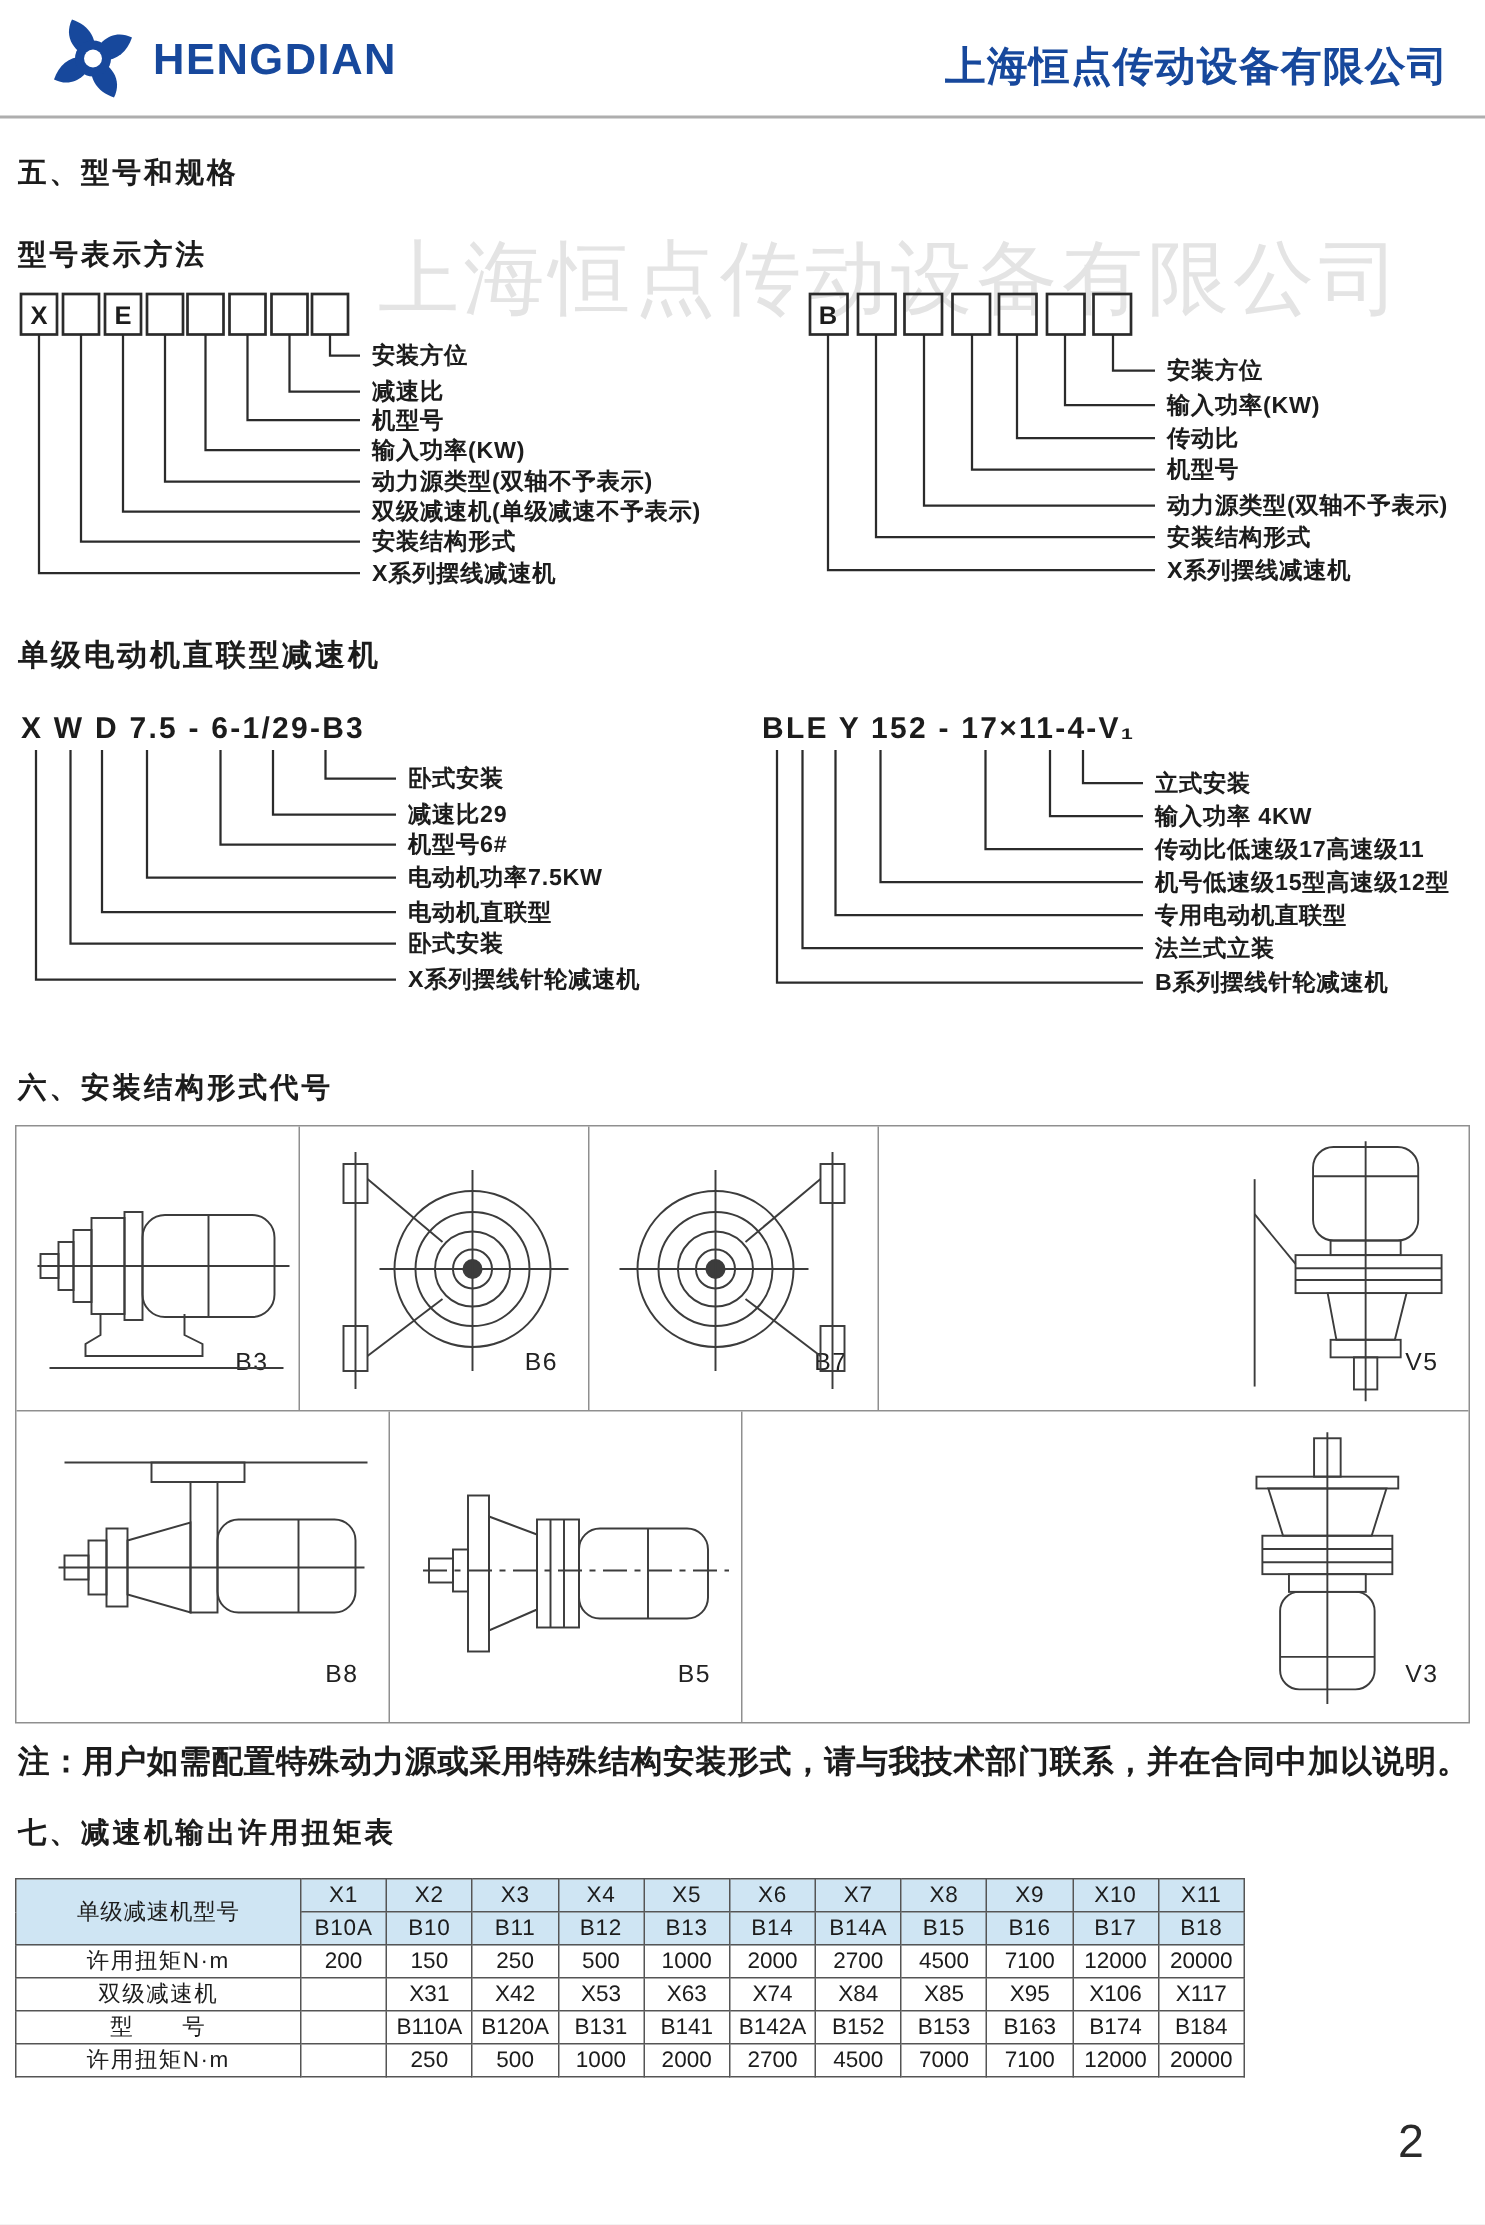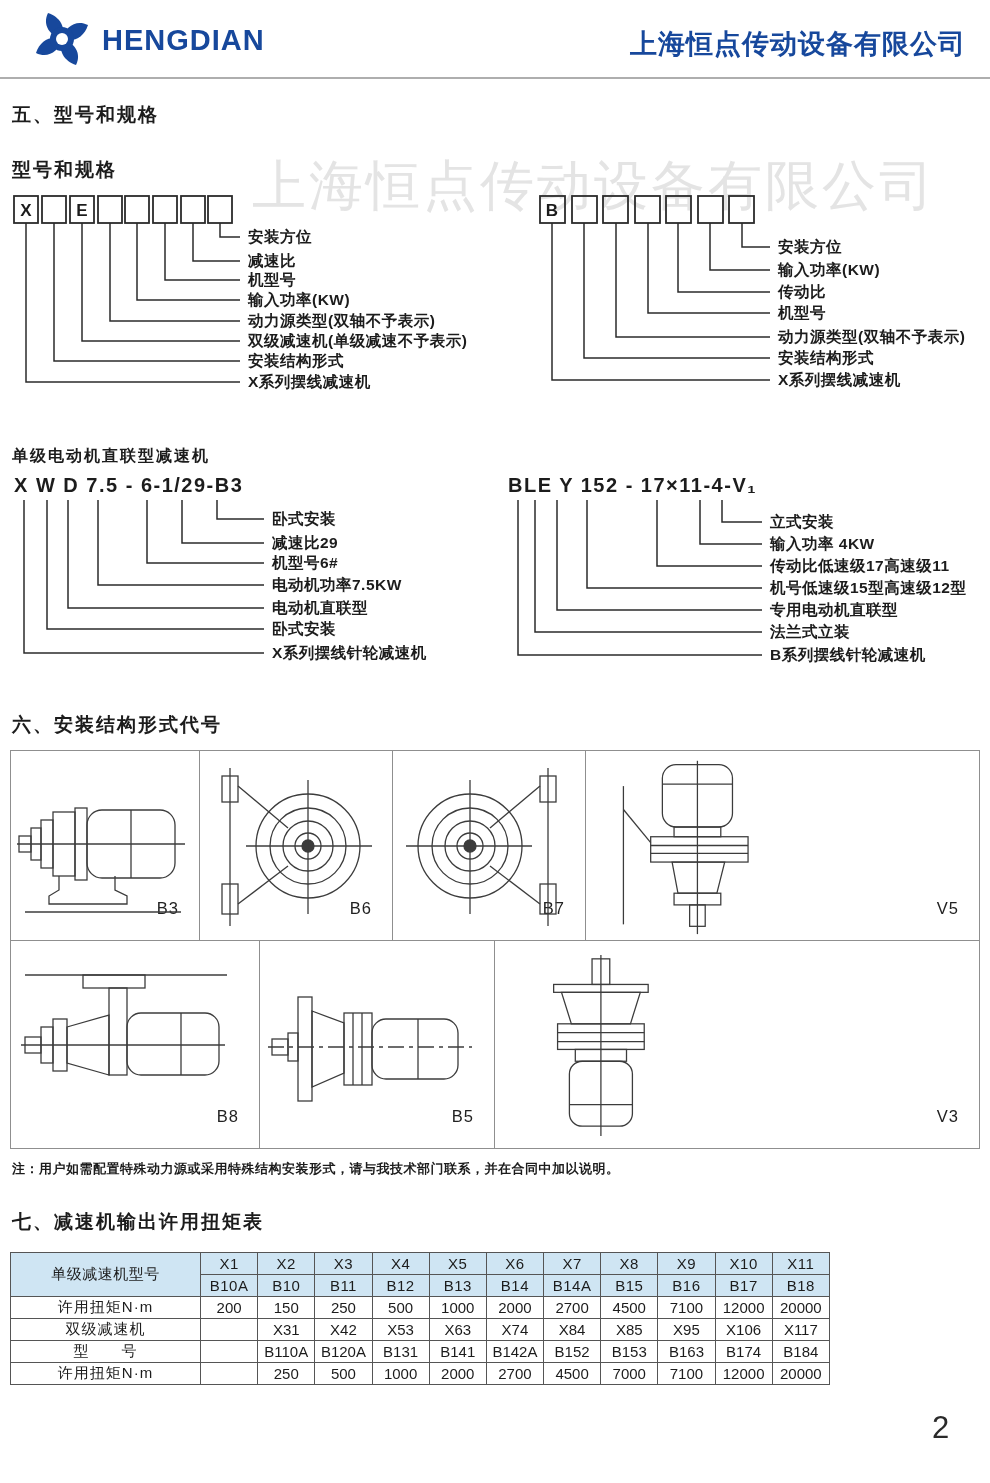--- a/index.html
+++ b/index.html
@@ -7,34 +7,34 @@
         font-family:"Liberation Sans",sans-serif;color:#1c1c1c;overflow:hidden;}
   .abs{position:absolute;}
   .brand{color:#17489c;text-align:right;}
   .logo-text{left:102px;top:24px;font-size:29px;font-weight:600;letter-spacing:1px;}
   .company{right:24px;top:26px;font-size:27px;font-weight:700;font-family:"Liberation Serif",serif;letter-spacing:1px;}
   .rule{left:0;top:77px;width:990px;height:2px;background:#aeaeae;}
   .watermark{left:252px;top:150px;font-size:54px;font-weight:500;letter-spacing:3px;
              color:#e4e4e4;white-space:nowrap;z-index:0;}
   .h-major{font-size:19px;font-weight:700;letter-spacing:2px;}
   .h-sub{font-size:19px;font-weight:700;letter-spacing:2px;}
-  .note{left:12px;top:1160px;font-size:13px;font-weight:600;letter-spacing:0.5px;}
+  .note{left:12px;top:1160px;font-size:21px;font-weight:600;letter-spacing:0.5px;}
   .pagenum{left:932px;top:1410px;font-size:31px;color:#2a2a2a;}
   svg{position:absolute;z-index:1;overflow:visible;}
   svg.inline{position:static;}
   .code-svg .bx{fill:none;stroke:#2b2b2b;stroke-width:1.8;}
   .code-svg .cl{fill:none;stroke:#2b2b2b;stroke-width:1.5;}
   .code-svg .box-letter{font-size:17px;font-weight:600;text-anchor:middle;fill:#1c1c1c;}
   .code-svg .lbl{font-size:15.5px;font-weight:600;fill:#1c1c1c;letter-spacing:0.5px;}
   .code-svg .model{font-size:20px;font-weight:600;fill:#1c1c1c;letter-spacing:1.5px;}
   .mount-grid{left:10px;top:750px;width:968px;border:1px solid #8f8f8f;z-index:1;}
   .mrow{display:flex;}
   .mrow1{height:189px;border-bottom:1px solid #8f8f8f;}
   .mrow2{height:207px;}
-  .cell{position:relative;border-right:1px solid #8f8f8f;display:flex;align-items:center;justify-content:flex-start;box-sizing:border-box;}
+  .cell{position:relative;border-right:1px solid #8f8f8f;display:flex;align-items:center;justify-content:flex-end;box-sizing:border-box;}
   .cell:last-child{border-right:none;flex:1;}
   .mech{stroke:#3c3c3c;stroke-width:1.3;fill:none;}
   .mcode{position:absolute;right:20px;bottom:22px;font-size:16.5px;font-weight:500;letter-spacing:1px;color:#222;}
   .torque-table{position:absolute;left:10px;top:1252px;width:820px;border-collapse:collapse;table-layout:fixed;z-index:1;}
   .torque-table th,.torque-table td{border:1px solid #555;height:21px;padding:0;text-align:center;
       font-size:15px;font-weight:400;color:#1c1c1c;vertical-align:middle;}
   .torque-table th{background:#cfe5f3;font-weight:500;letter-spacing:0.5px;}
   .torque-table td.rlabel{font-weight:500;letter-spacing:1px;}
 </style>
 </head>
@@ -52,21 +52,21 @@
       <path d="M32 31 C29 43 18 51 6 45 C10 33 20 27 32 31 Z"></path>
       <circle cx="32" cy="31" r="12"></circle>
     </g>
     <circle cx="32" cy="31" r="6" fill="#ffffff"></circle>
   </svg>
   <div class="abs brand logo-text">HENGDIAN</div>
   <div class="abs brand company">上海恒点传动设备有限公司</div>
   <div class="abs rule"></div>
 
   <div class="abs h-major" style="left:12px;top:102px">五、型号和规格</div>
-  <div class="abs h-sub" style="left:12px;top:157px">型号和规格</div>
+  <div class="abs h-sub" style="left:12px;top:157px">型号表示方法</div>
 
   <svg class="code-svg" style="left:12px;top:190px" width="476" height="212" viewBox="0 0 476 212">
     <g>
       <rect class="bx" x="2" y="6" width="24" height="27"></rect>
         <rect class="bx" x="30" y="6" width="24" height="27"></rect>
       <rect class="bx" x="58" y="6" width="24" height="27"></rect>
         <rect class="bx" x="86" y="6" width="24" height="27"></rect>
       <rect class="bx" x="113" y="6" width="24" height="27"></rect>
         <rect class="bx" x="141" y="6" width="24" height="27"></rect>
       <rect class="bx" x="169" y="6" width="24" height="27"></rect>
@@ -116,21 +116,21 @@
     </g>
     <text class="lbl" x="248" y="62">安装方位</text>
     <text class="lbl" x="248" y="85">输入功率(KW)</text>
     <text class="lbl" x="248" y="107">传动比</text>
     <text class="lbl" x="248" y="128">机型号</text>
     <text class="lbl" x="248" y="152">动力源类型(双轴不予表示)</text>
     <text class="lbl" x="248" y="173">安装结构形式</text>
     <text class="lbl" x="248" y="195">X系列摆线减速机</text>
   </svg>
 
-  <div class="abs h-sub" style="left:12px;top:446px;font-size:16px">单级电动机直联型减速机</div>
+  <div class="abs h-sub" style="left:12px;top:423px;font-size:20px">单级电动机直联型减速机</div>
 
   <svg class="code-svg" style="left:12px;top:470px" width="478" height="198" viewBox="0 0 478 198">
     <text class="model" x="2" y="22">X  W  D  7.5 - 6-1/29-B3</text>
     <g>
       <polyline class="cl" points="205,30 205,49 252,49"></polyline>
         <polyline class="cl" points="170,30 170,73 252,73"></polyline>
       <polyline class="cl" points="135,30 135,93 252,93"></polyline>
         <polyline class="cl" points="86,30 86,115 252,115"></polyline>
       <polyline class="cl" points="56,30 56,138 252,138"></polyline>
         <polyline class="cl" points="35,30 35,159 252,159"></polyline>

